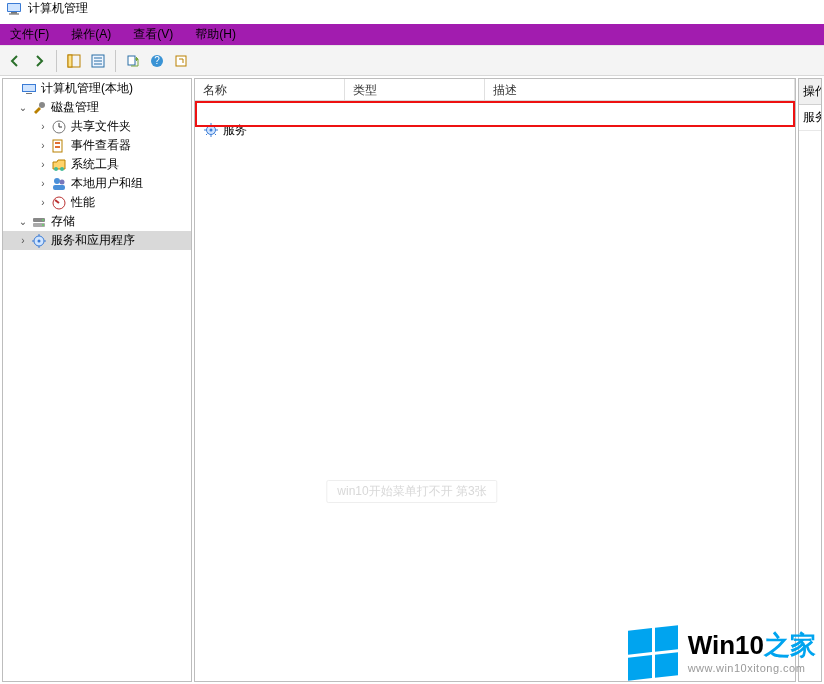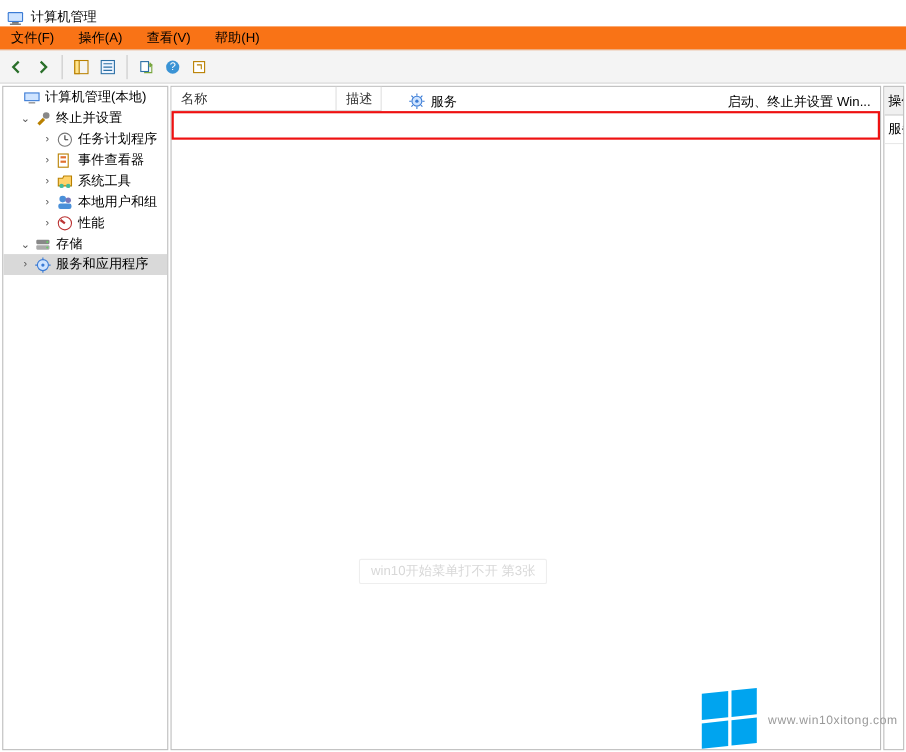--- a/index.html
+++ b/index.html
@@ -16,35 +16,35 @@
   .window {
     width: 824px; height: 684px;
     display: flex;
     flex-direction: column;
     background: #fff;
   }
   
   .titlebar {
     height: 24px;
     display: flex;
-    align-items: flex-end;
+    align-items: flex-start;
     padding: 0 6px;
     background: #fff;
   }
   .titlebar .icon { width: 16px; height: 16px; margin-right: 6px; display:inline-flex; align-items:center; justify-content:center; }
   .titlebar .title { font-size: 12px; }
 
   
   .menubar {
     height: 22px;
     display: flex;
     align-items: center;
     padding: 0 6px;
     gap: 14px;
-    background: #f97316;
+    background: #a21caf;
     border-bottom: 1px solid #e5e5e5;
   }
   .menu-item { padding: 2px 4px; cursor: default; }
 
   
   .toolbar {
     height: 30px;
     background: #f4f4f4;
     border-bottom: 1px solid #d8d8d8;
     display: flex;
@@ -73,21 +73,21 @@
     background: #fff;
     overflow: auto;
     padding: 0 0;
   }
   .list-pane {
     flex: 1;
     border: 1px solid #bdbdbd;
     margin: 2px 1px 2px 1px;
     background: #fff;
     display: flex;
-    flex-direction: row;
+    flex-direction: column;
     position: relative;
     gap: 16px;
   }
   .action-pane {
     width: 24px;
     border: 1px solid #bdbdbd;
     margin: 2px 2px 2px 1px;
     background: #fff;
     overflow: hidden;
     display: flex;
@@ -171,21 +171,21 @@
     font-size: 12px;
   }
   .list-cell { padding: 0 8px; white-space: nowrap; overflow:hidden; text-overflow:ellipsis; }
   .list-cell.col-name { display:flex; align-items:center; }
   .row-icon { width:16px; height:16px; margin-right:4px; display:inline-flex; align-items:center; justify-content:center;}
 
   
   .caption {
     position: absolute;
     left: 50%;
-    top: 508px;
+    top: 480px;
     transform: translateX(-50%);
     border: 1px solid #eee;
     background: #fff;
     color: #d8d8d8;
     font-size: 12px;
     padding: 2px 10px;
     border-radius: 2px;
     pointer-events: none;
   }
 
@@ -301,33 +301,33 @@
       </div>
 
       <div class="tree-row indent-1">
         <span class="twisty">⌄</span>
         <span class="tree-icon">
           <svg width="16" height="16" viewBox="0 0 16 16">
               <path d="M3 12 L8 7 L10 9 L5 14 Z" fill="#b98000"></path>
               <circle cx="11" cy="5" r="3" fill="#888"></circle>
             </svg>
         </span>
-        <span class="tree-label">终止并设置</span>
+        <span class="tree-label">磁盘管理</span>
       </div>
 
       <div class="tree-row indent-2">
         <span class="twisty">›</span>
         <span class="tree-icon">
           <svg width="16" height="16" viewBox="0 0 16 16">
               <circle cx="8" cy="8" r="6" fill="#fff" stroke="#777"></circle>
               <line x1="8" y1="8" x2="8" y2="4" stroke="#333"></line>
               <line x1="8" y1="8" x2="11" y2="8" stroke="#333"></line>
             </svg>
         </span>
-        <span class="tree-label">任务计划程序</span>
+        <span class="tree-label">共享文件夹</span>
       </div>
 
       <div class="tree-row indent-2">
         <span class="twisty">›</span>
         <span class="tree-icon">
           <svg width="16" height="16" viewBox="0 0 16 16">
               <rect x="2" y="2" width="9" height="12" fill="#fff" stroke="#b98000"></rect>
               <rect x="4" y="4" width="5" height="2" fill="#e07030"></rect>
               <rect x="4" y="8" width="5" height="2" fill="#e07030"></rect>
             </svg>
@@ -394,55 +394,58 @@
               <path d="M8 1 L8 3 M8 13 L8 15 M1 8 L3 8 M13 8 L15 8" stroke="#3a7bd5"></path>
             </svg>
         </span>
         <span class="tree-label">服务和应用程序</span>
       </div>
     </div>
 
     <div class="list-pane">
       <div class="list-header">
         <div class="col-h col-name">名称</div>
+        <div class="col-h col-type">类型</div>
         <div class="col-h col-desc">描述</div>
       </div>
 
       <div class="highlight-box"></div>
 
       <div class="list-row" style="margin-top:2px;">
         <div class="list-cell col-name">
           <span class="row-icon">
             <svg width="16" height="16" viewBox="0 0 16 16">
                 <circle cx="8" cy="8" r="4.5" fill="#cfe4ff" stroke="#3a7bd5"></circle>
                 <circle cx="8" cy="8" r="1.5" fill="#3a7bd5"></circle>
                 <path d="M8 1 v2 M8 13 v2 M1 8 h2 M13 8 h2 M3 3 l1.4 1.4 M11.6 11.6 l1.4 1.4 M3 13 l1.4 -1.4 M11.6 4.4 l1.4 -1.4" stroke="#3a7bd5"></path>
               </svg>
           </span>
           <span>服务</span>
         </div>
         <div class="list-cell col-type"></div>
-        <div class="list-cell col-desc">启动、终止并设置 Win...</div>
       </div>
 
     </div>
 
     <div class="action-pane">
       <div class="action-header">操作</div>
       <div class="action-row">服务</div>
     </div>
   </div>
 
   <div class="caption">win10开始菜单打不开 第3张</div>
 
   <div class="watermark">
     <div class="win-logo">
       <span></span>
         <span></span>
         <span></span>
         <span></span>
     </div>
     <div class="wm-text">
+      <div class="wm-brand">
+        <span>Win10</span><span class="accent">之家</span>
+      </div>
       <div class="wm-url">www.win10xitong.com</div>
     </div>
   </div>
 
 </div>
 
 </body></html>

